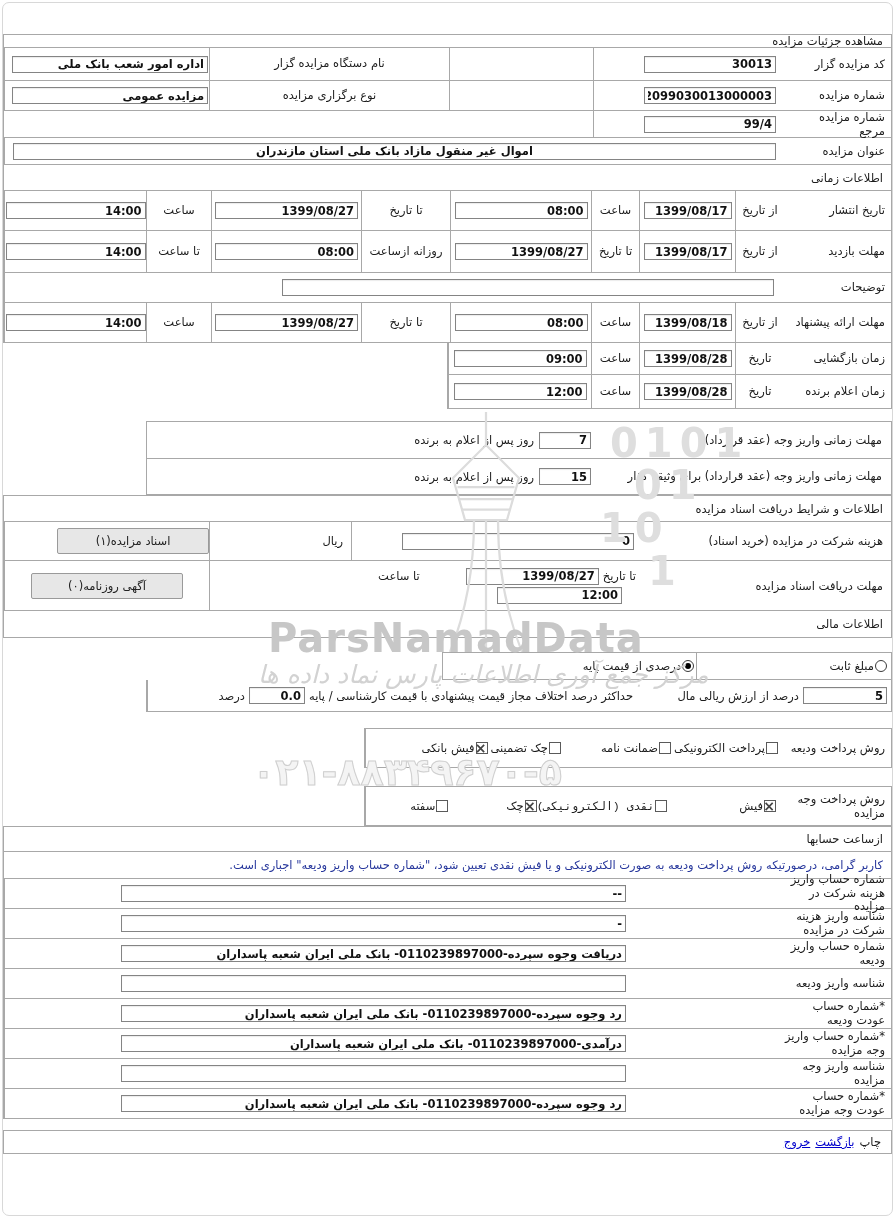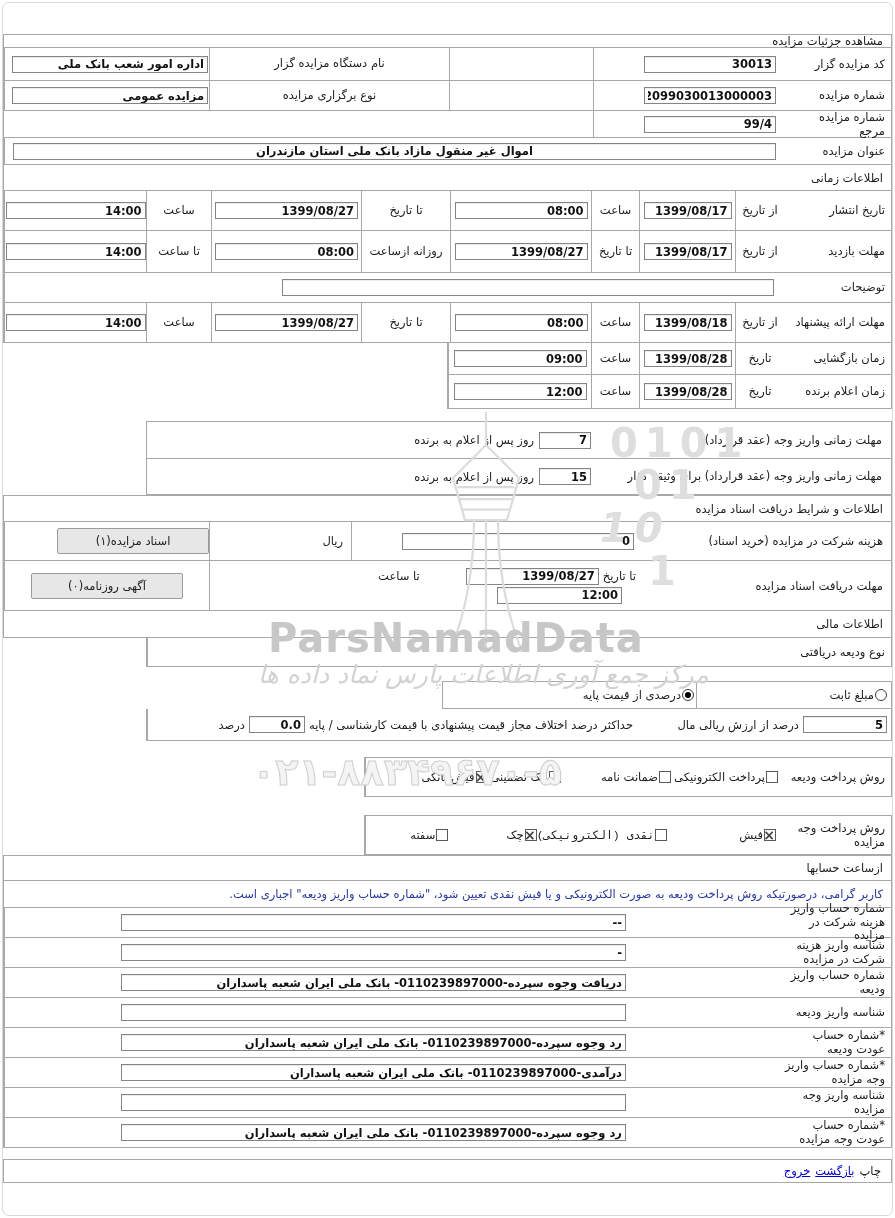--- a/index.html
+++ b/index.html
@@ -47,21 +47,21 @@
     <path d="M52 22 L74 44 L66 72 L38 72 L30 44 Z"></path>
     <line x1="33" y1="50" x2="71" y2="50"></line>
     <line x1="34" y1="58" x2="70" y2="58"></line>
     <line x1="36" y1="65" x2="68" y2="65"></line>
     <path d="M44 72 C 44 110, 36 140, 28 160"></path>
     <path d="M60 72 C 60 110, 68 140, 76 160"></path>
     <path d="M52 72 L52 160"></path>
   </svg>
   <div class="digits" style="left:610px;top:420px;">0101</div>
   <div class="digits" style="left:634px;top:462px;">01</div>
-  <div class="digits" style="left:600px;top:505px;font-style:italic;">10</div>
+  <div class="digits" style="left:600px;top:505px;">10</div>
   <div class="digits" style="left:648px;top:548px;">1</div>
   <div class="brand" style="left:268px;top:615px;">ParsNamadData</div>
   <div class="cal1" style="left:258px;top:660px;">مرکز جمع آوری اطلاعات پارس نماد داده ها</div>
   <div class="phone" style="left:252px;top:750px;">۰۲۱-۸۸۳۴۹۶۷۰-۵</div>
 </div>
 
 <div class="tbl content">
 
   <div class="fr first sechead" style="height:14px;">
     <span>مشاهده جزئیات مزایده</span>
@@ -252,26 +252,20 @@
     </div>
     <div class="cell bl" style="flex:1;justify-content:center;">
       <button class="btn">آگهی روزنامه(۰)</button>
     </div>
   </div>
 
   <div class="fr sechead" style="height:27px;">
     <span>اطلاعات مالی</span>
   </div>
 
-  <div class="pr" style="height:29px;justify-content:flex-start;">
-    <div style="display:flex;width:746px;border:1px solid #a8a8a8;border-top:none;">
-      <div class="cell lblcol">نوع ودیعه دریافتی</div>
-      <div class="cell bl" style="flex:1;"></div>
-    </div>
-  </div>
 
   <div class="gap" style="height:14px;"></div>
 
   <div class="pr" style="height:28px;justify-content:flex-start;">
     <div style="display:flex;width:450px;border:1px solid #a8a8a8;">
       <div class="cell bl" style="flex:1;justify-content:flex-start;padding-right:4px;gap:1px;">
         <span class="radio"></span>
         <span>مبلغ ثابت</span>
       </div>
       <div class="cell" style="width:253px;justify-content:flex-start;padding-right:2px;gap:1px;">

